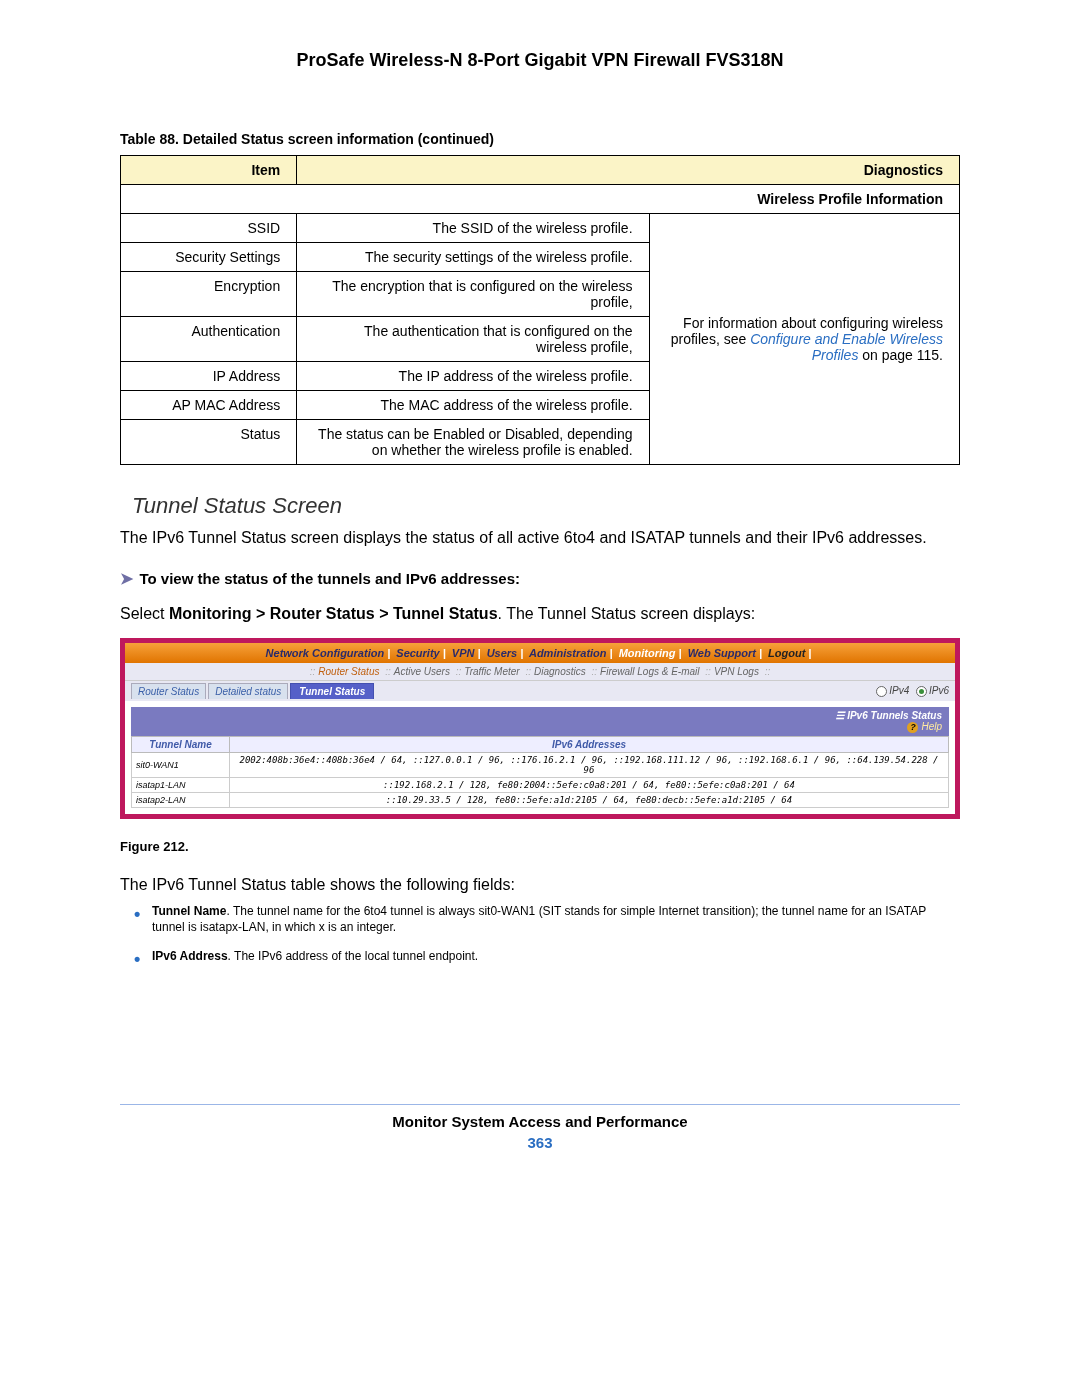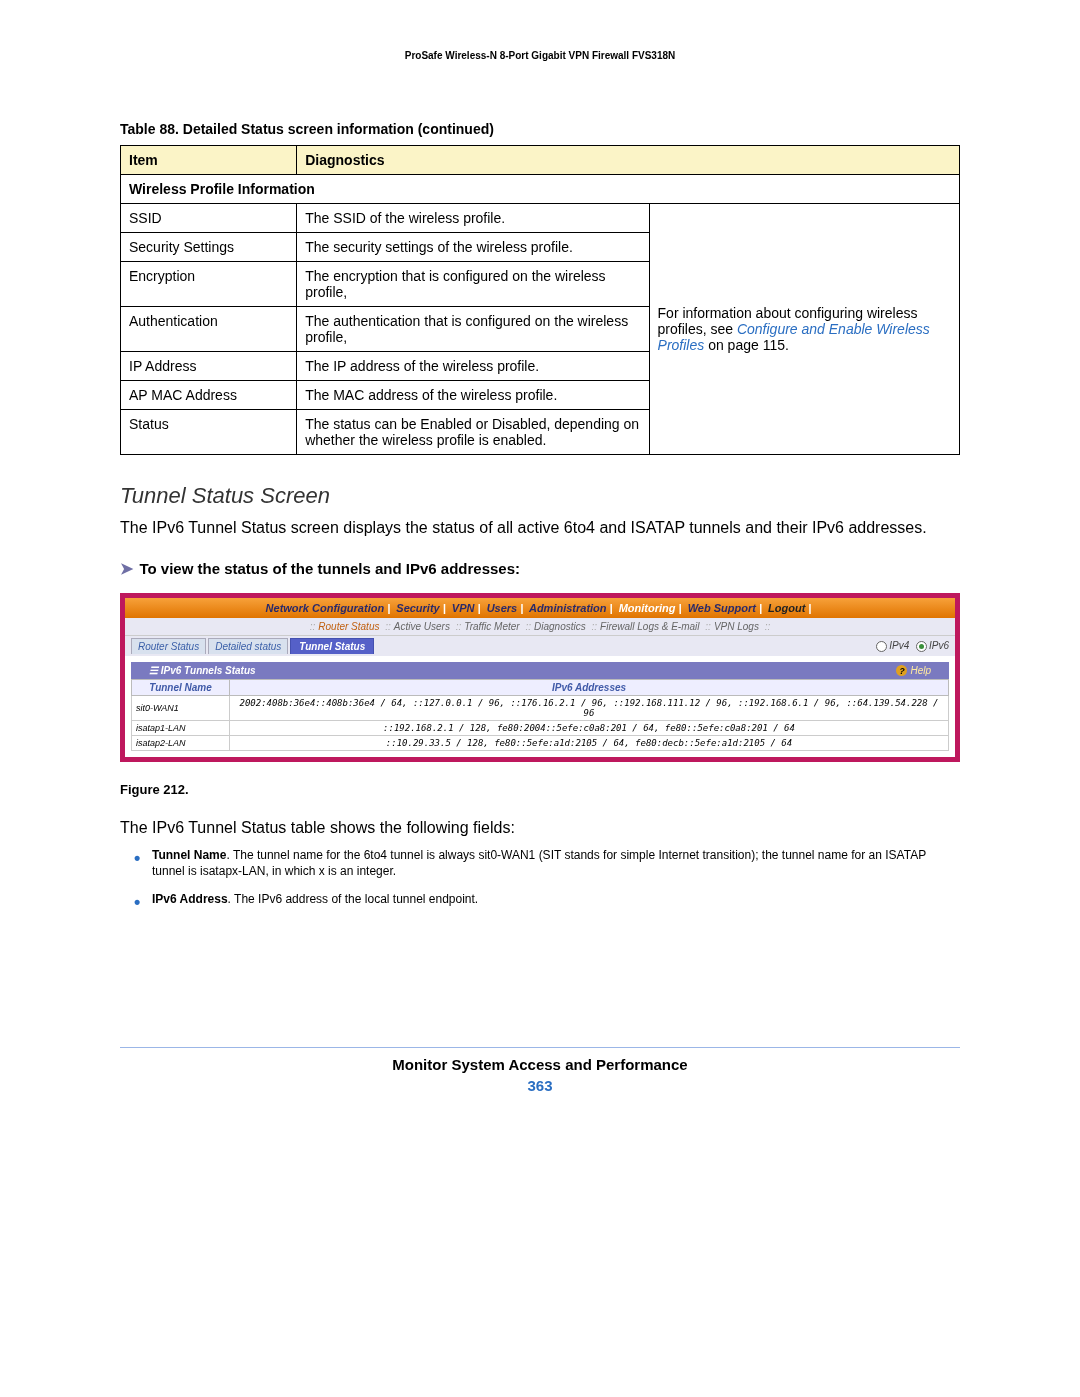--- a/index.html
+++ b/index.html
@@ -9,56 +9,57 @@
     background: #fff;
     color: #000;
     width: 1080px;
   }
   .page {
     padding: 50px 120px 40px 120px;
   }
   .doc-title {
     text-align: center;
     font-weight: bold;
-    font-size: 10px;
+    font-size: 18px;
     margin-bottom: 60px;
   }
   .table-caption {
     font-weight: bold;
     font-size: 14px;
     margin-bottom: 8px;
   }
   table.main {
     border-collapse: collapse;
     width: 100%;
     font-size: 14px;
   }
   table.main th, table.main td {
     border: 1px solid #000;
-    padding: 6px 8px;
-    text-align: left;
+    padding: 6px 16px;
+    text-align: right;
     vertical-align: top;
   }
   table.main thead th {
     background: #fbf4c7;
     font-weight: bold;
   }
   .section-row td {
     font-weight: bold;
     background: #fff;
     border-top: 2px solid #000;
   }
   .link-text { color: #2a6ec2; font-style: italic; }
   .subhead-italic {
     font-style: italic;
     font-size: 22px;
     color: #333;
     margin-top: 28px;
     margin-bottom: 8px;
     font-weight: normal;
+    margin-left: 12px;
   }
   .body-text { font-size: 16px; line-height: 1.35; margin: 6px 0; }
   .step-head { font-weight: bold; font-size: 15px; margin-top: 20px; }
   .arrow { color: #6f6fa5; font-size: 16px; margin-right: 6px; }
   .shot {
     border: 5px solid #be185d;
     margin-top: 14px;
     font-size: 11px;
     font-style: italic;
   }
@@ -128,23 +129,24 @@
     background: #3a8f3a;
     border-radius: 50%;
     top: 2px; left: 2px;
   }
   .shot-body { background: #fff; padding: 6px; }
   .panel-head {
     background: #7a7ac0;
     color: #fff;
     font-weight: bold;
     font-size: 10px;
-    padding: 3px 18px;
+    padding: 3px 7px;
     display: flex;
-    align-items: center;
+    align-items: flex-end;
+    flex-direction: column;
   }
   .panel-head .phr { margin-left: auto; color: #ffeaa0; font-weight: normal; }
   .qmark {
     width: 11px; height: 11px;
     background: #e0a020;
     color: #000;
     font-size: 9px;
     border-radius: 50%;
     display: inline-flex;
     align-items: center;
@@ -240,20 +242,23 @@
         <td>The status can be Enabled or Disabled, depending on whether the wireless profile is enabled.</td>
       </tr>
     </tbody>
   </table>
 
   <h3 class="subhead-italic">Tunnel Status Screen</h3>
   <p class="body-text">The IPv6 Tunnel Status screen displays the status of all active 6to4 and ISATAP tunnels and their IPv6 addresses.</p>
 
   <p class="step-head">
     <span class="arrow">➤</span><span>To view the status of the tunnels and IPv6 addresses:</span>
+  </p>
+  <p class="body-text">
+    <span>Select </span><b>Monitoring &gt; Router Status &gt; Tunnel Status</b><span>. The Tunnel Status screen displays:</span>
   </p>
 
   <div class="shot">
     <div class="shot-top">
       <span>Network Configuration</span><span class="sep">|</span>
       <span>Security</span><span class="sep">|</span>
       <span>VPN</span><span class="sep">|</span>
       <span>Users</span><span class="sep">|</span>
       <span>Administration</span><span class="sep">|</span>
       <span class="active">Monitoring</span><span class="sep">|</span>

